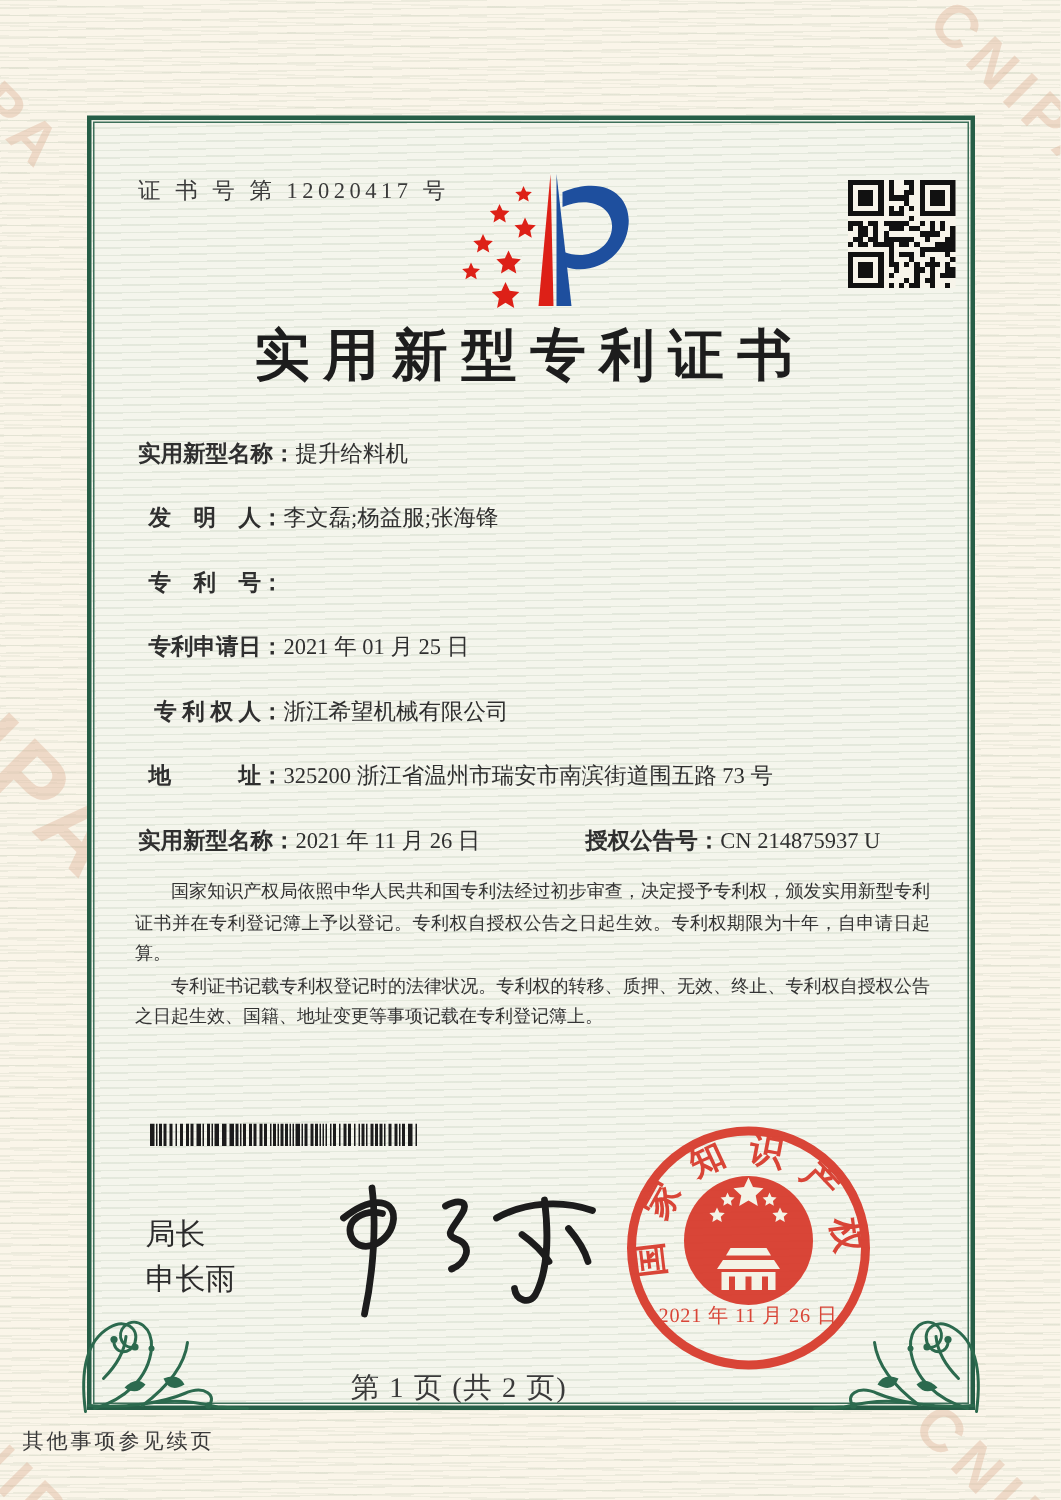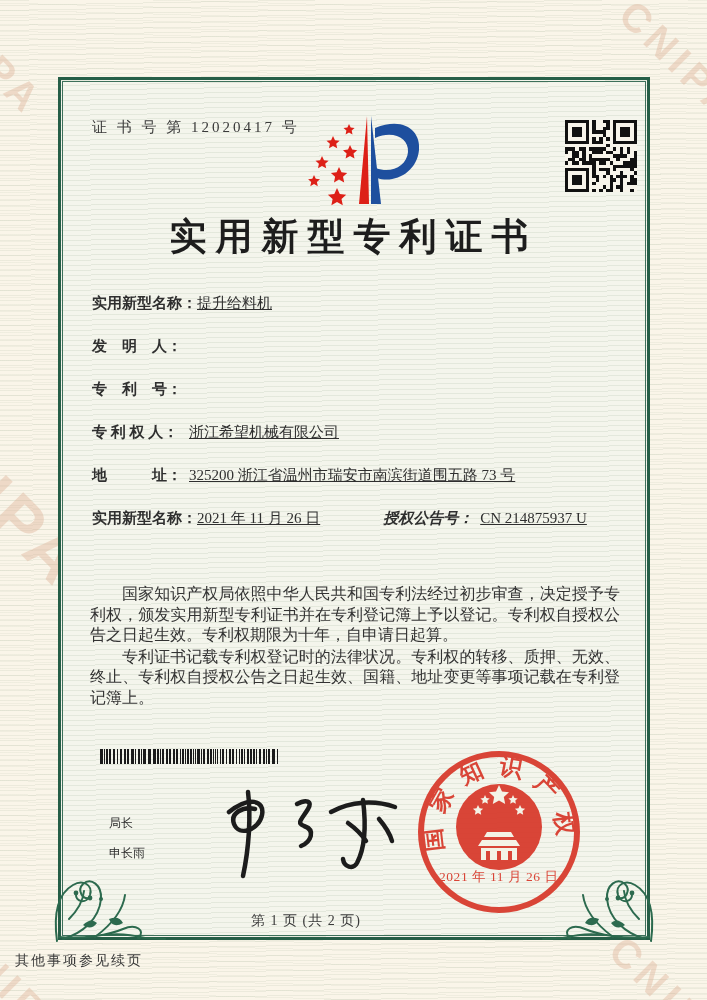--- a/index.html
+++ b/index.html
@@ -57,45 +57,45 @@
     text-align:center; font-size:37px; font-weight:bold;
     letter-spacing:9px; color:#1d1d1d;
   }
 
   .fields{
     position:absolute; left:92px; top:292px; width:540px;
     display:flex; flex-direction:column; gap:20px;
     font-size:15px; color:#2f2f2f;
   }
   .field-row{ line-height:23px; display:flex; }
-  .field-label{ min-width:97px; font-weight:bold; white-space:nowrap; }
-  .field-label.b2{ margin-left:63px;font-style:italic; }
-  .field-value{ white-space:nowrap;text-decoration:underline; }
+  .field-label{ min-width:97px; font-weight:bold; white-space:nowrap;text-align:right; }
+  .field-label.b2{ margin-left:63px; }
+  .field-value{ white-space:nowrap; }
 
   .body-text{
     position:absolute; left:90px; top:584px; width:530px;
-    font-size:16px; line-height:20.5px; color:#333;
+    font-size:12px; line-height:20.5px; color:#333;
     text-align:justify;
   }
   .body-text p{ text-indent:2em; margin-bottom:1px; }
 
   .barcode{ position:absolute; left:100px; top:749px; }
 
   .sig-block{
-    position:absolute; left:109px; top:808px;
-    font-size:12px; color:#2c2c2c; line-height:30px;
+    position:absolute; left:97px; top:808px;
+    font-size:20px; color:#2c2c2c; line-height:30px;
     font-family:"Liberation Sans","DejaVu Sans",sans-serif;
   }
   .signature{ position:absolute; left:205px; top:788px; }
 
   .seal{ position:absolute; left:412px; top:745px; opacity:.93; }
 
   .page-no{
     position:absolute; left:0; top:912px; width:612px;
-    text-align:center; font-size:14px; color:#3a3a3a; letter-spacing:1px;
+    text-align:center; font-size:19px; color:#3a3a3a; letter-spacing:1px;
   }
   .continuation{
     position:absolute; left:15px; top:952px; width:707px;
     font-size:14px; color:#3a3a3a; letter-spacing:2px;
   }
 </style>
 </head>
 <body>
 
 <div class="page">
@@ -311,23 +311,28 @@
 
   <div class="title">实用新型专利证书</div>
 
   <div class="fields">
     <div class="field-row">
       <span class="field-label">实用新型名称：</span>
       <span class="field-value">提升给料机</span>
     </div>
     <div class="field-row">
       <span class="field-label">发　明　人：</span>
+      <span class="field-value">李文磊;杨益服;张海锋</span>
     </div>
     <div class="field-row">
       <span class="field-label">专　利　号：</span>
+    </div>
+    <div class="field-row">
+      <span class="field-label">专利申请日：</span>
+      <span class="field-value">2021 年 01 月 25 日</span>
     </div>
     <div class="field-row">
       <span class="field-label">专 利 权 人：</span>
       <span class="field-value">浙江希望机械有限公司</span>
     </div>
     <div class="field-row">
       <span class="field-label">地　　　址：</span>
       <span class="field-value">325200 浙江省温州市瑞安市南滨街道围五路 73 号</span>
     </div>
     <div class="field-row">

